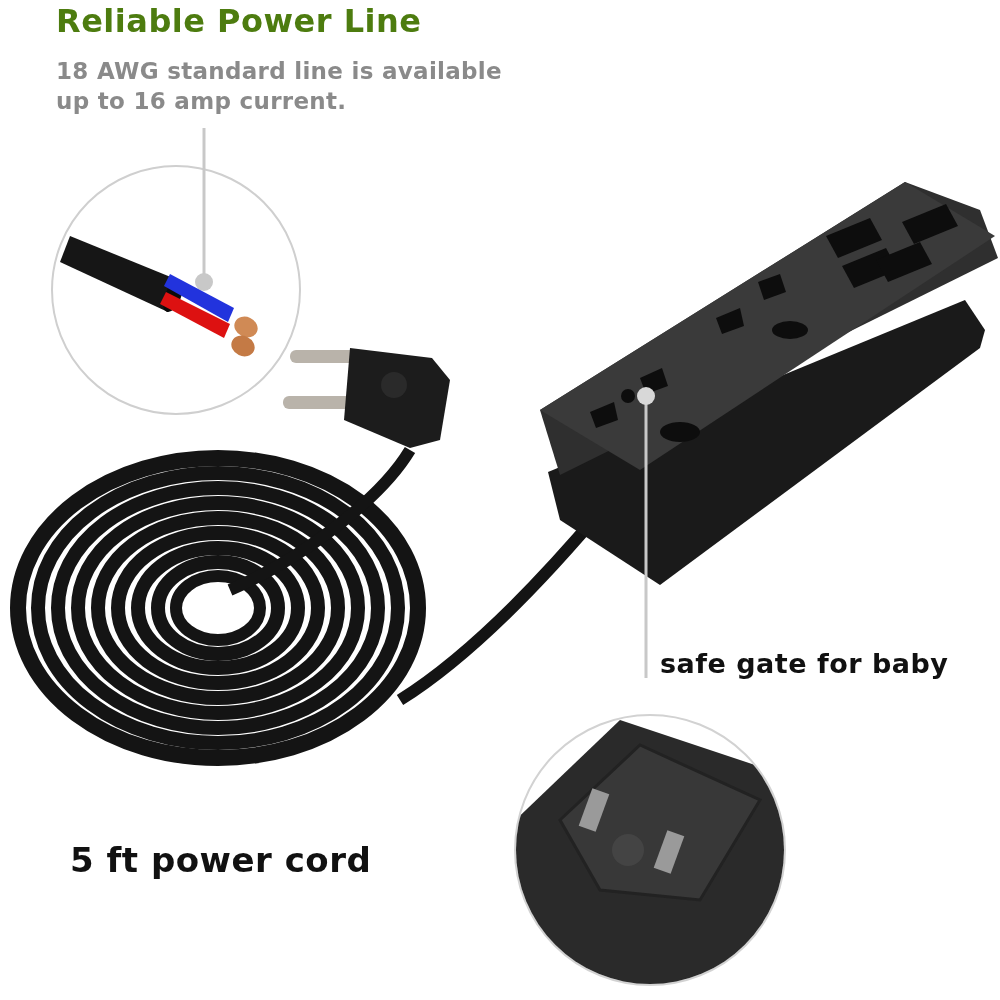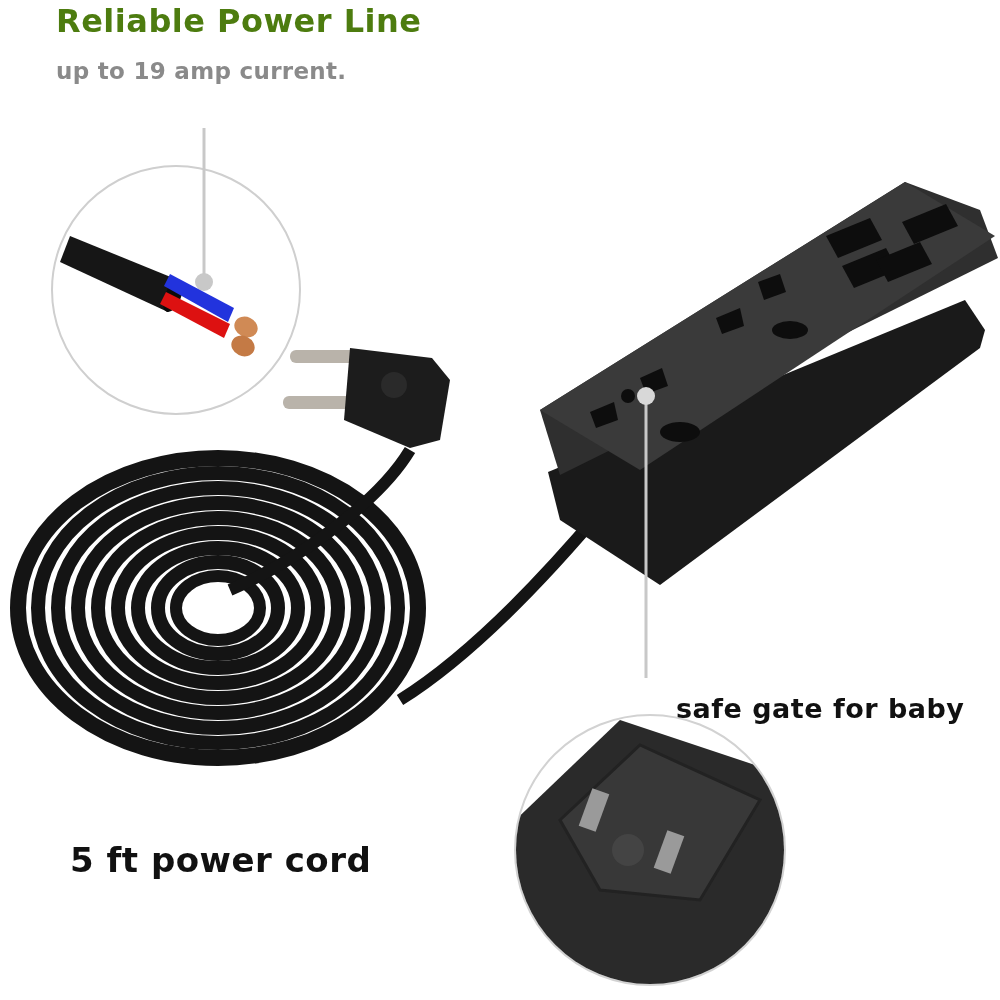--- a/index.html
+++ b/index.html
@@ -2,22 +2,22 @@
 <html><head>
 <meta charset="utf-8">
 <style>
   html, body { margin: 0; padding: 0; background: #ffffff; }
   body { width: 1000px; height: 1000px; position: relative; overflow: hidden;
          font-family: "DejaVu Sans", "Liberation Sans", sans-serif; }
   .title { position: absolute; left: 56px; top: 2px; font-size: 32px; font-weight: bold;
            color: #4d7c0f; letter-spacing: 0.5px; }
   .subtitle { position: absolute; left: 56px; top: 56px; font-size: 23px; font-weight: bold;
               color: #8a8a8a; line-height: 30px; letter-spacing: 0.3px; }
-  .callout-baby { position: absolute; left: 676px; top: 648px; font-size: 27px; font-weight: bold;
-                  color: #111111; letter-spacing: 0.5px; margin-top: 45px; }
+  .callout-baby { position: absolute; left: 660px; top: 648px; font-size: 27px; font-weight: bold;
+                  color: #111111; letter-spacing: 0.5px; }
   .callout-cord { position: absolute; left: 62px; top: 840px; font-size: 34px; font-weight: bold;
                   color: #111111; letter-spacing: 0.5px; margin-left: 8px; }
   svg.art { position: absolute; left: 0; top: 0; }
 </style>
 </head>
 <body>
 
 <svg class="art" width="1000" height="1000" viewBox="0 0 1000 1000">
 
   <g>
@@ -97,16 +97,17 @@
       <polygon points="560,820 640,745 760,800 700,900 600,890" fill="#383838" stroke="#222" stroke-width="3"></polygon>
       <rect x="585" y="790" width="18" height="40" fill="#9a9a9a" transform="rotate(20 594 810)"></rect>
       <rect x="660" y="832" width="18" height="40" fill="#9a9a9a" transform="rotate(20 669 852)"></rect>
       <circle cx="628" cy="850" r="16" fill="#444"></circle>
     </g>
   </g>
 </svg>
 
 <div class="title">Reliable Power Line</div>
 <div class="subtitle">
-  <div>up to 19 amp current.</div>
+  <div>18 AWG standard line is available</div>
+  <div>up to 16 amp current.</div>
 </div>
 <div class="callout-baby">safe gate for baby</div>
 <div class="callout-cord">5 ft power cord</div>
 
 </body></html>

